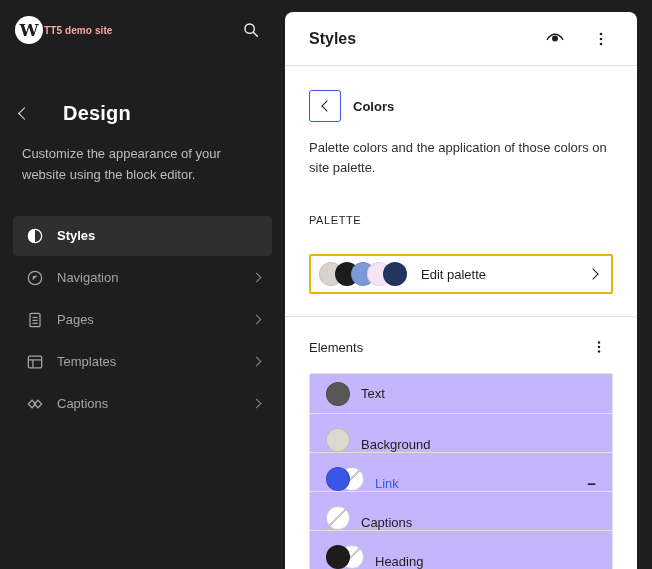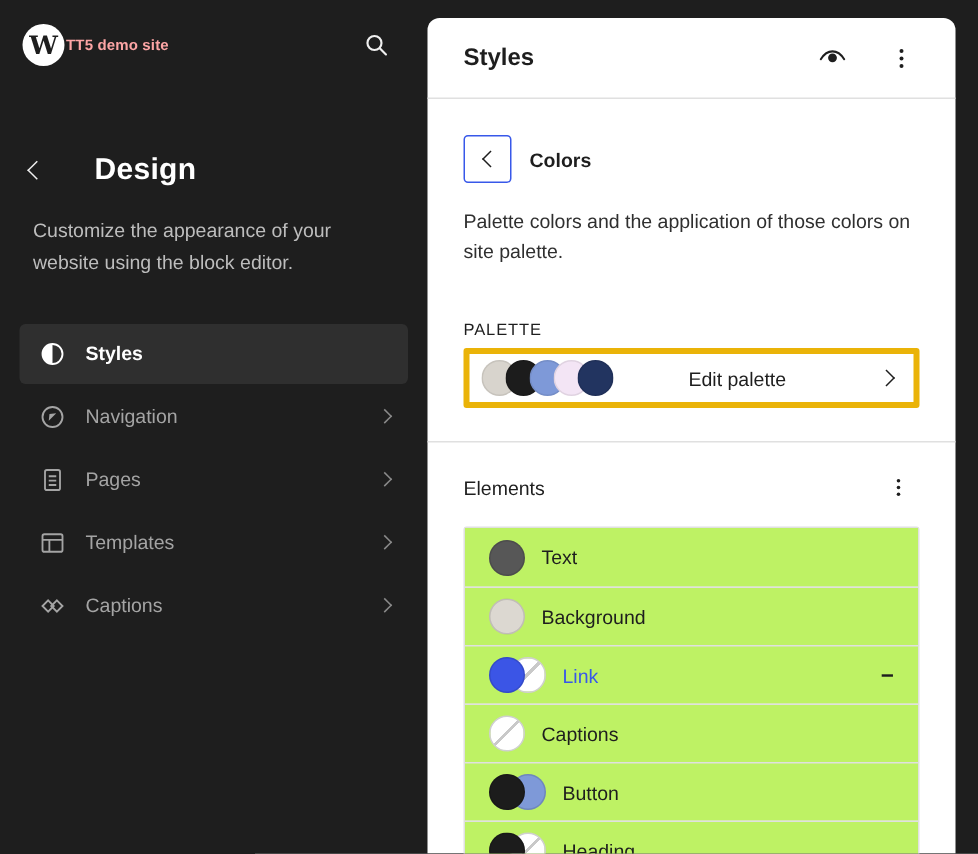--- a/index.html
+++ b/index.html
@@ -37,36 +37,36 @@
 
   .panel-body { padding:24px 24px 0 24px; }
   .colors-row { display:flex; align-items:center; }
   .back-btn { width:32px; height:32px; border:1.5px solid #3858e9; border-radius:3px; background:#fff; display:flex; align-items:center; justify-content:center; cursor:pointer; }
   .back-btn .chev { width:8px; height:8px; border-left:1.5px solid #1e1e1e; border-bottom:1.5px solid #1e1e1e; transform:rotate(45deg); margin-left:3px; }
   .colors-label { margin-left:12px; font-size:13px; font-weight:600; }
 
   .panel-desc { margin-top:16px; font-size:13px; line-height:1.55; color:#2f2f2f; }
 
   .palette-label { margin-top:36px; font-size:11px; font-weight:500; letter-spacing:.6px; text-transform:uppercase; color:#1e1e1e; }
-  .palette-box { margin-top:6px; height:40px; border:4px solid #eab308; border-radius:2px; display:flex; align-items:center; padding:0 14px 0 8px; cursor:pointer;gap:36px; }
+  .palette-box { margin-top:28px; height:40px; border:2px solid #eab308; border-radius:2px; display:flex; align-items:center; padding:0 14px 0 8px; cursor:pointer; }
   .swatches { display:flex; align-items:center; }
   .swatch { width:24px; height:24px; border-radius:50%; border:1px solid rgba(0,0,0,.08); }
   .swatch + .swatch { margin-left:-8px; }
   .palette-box .pb-label { margin-left:14px; font-size:13px; font-weight:500; color:#1e1e1e; }
   .palette-box .pb-chev { margin-left:auto; width:8px; height:8px; border-left:1.5px solid #1e1e1e; border-bottom:1.5px solid #1e1e1e; transform:rotate(-135deg); }
 
   .panel-divider { margin-top:22px; height:1px; background:#e0e0e0; margin-left:-24px; margin-right:-24px; }
 
   .elements-header { display:flex; align-items:center; margin-top:16px; }
   .elements-title { font-size:13px; font-weight:500; color:#1e1e1e; }
   .elements-header .icon-btn { margin-left:auto; }
 
   .elements-list { margin-top:12px; border:1px solid #e0e0e0; border-radius:2px; }
-  .el-row { display:flex; align-items:center; height:39px; padding:0 16px; cursor:pointer; background:#bef264; }
-  .el-row + .el-row { border-top:1px solid #e0e0e0; }
+  .el-row { display:flex; align-items:center; height:39px; padding:0 16px; cursor:pointer; background:#c4b5fd; }
+  .el-row + .el-row { border-top:1px solid #e0e0e0;align-items:flex-end; }
   .ind { display:flex; align-items:center; }
   .dot { width:24px; height:24px; border-radius:50%; border:1px solid rgba(0,0,0,.12); }
   .dot.front { position:relative; z-index:2; }
   .dot.back { margin-left:-10px; position:relative; z-index:1; }
   .dot.slash { background:linear-gradient(135deg,#fff 45%,#c9c9c9 45%,#c9c9c9 52%,#fff 52%); border:1px solid #cfcfcf; }
   .el-label { margin-left:11px; font-size:13px; font-weight:500; color:#1e1e1e; }
   .el-trailing { margin-left:auto; font-size:15px; font-weight:600; color:#1e1e1e; line-height:1; }
 
   svg { display:block; }
 </style>
@@ -239,27 +239,20 @@
           </div>
           <div class="el-row">
             <span class="ind">
               <span class="dot front slash"></span>
             </span>
             <span class="el-label" style="color: rgb(30, 30, 30);">Captions</span>
           </div>
           <div class="el-row">
             <span class="ind">
               <span class="dot front" style="background: rgb(28, 28, 28);"></span>
-              <span class="dot back" style="background: rgb(126, 153, 216);"></span>
-            </span>
-            <span class="el-label" style="color: rgb(30, 30, 30);">Button</span>
-          </div>
-          <div class="el-row">
-            <span class="ind">
-              <span class="dot front" style="background: rgb(28, 28, 28);"></span>
               <span class="dot back slash"></span>
             </span>
             <span class="el-label" style="color: rgb(30, 30, 30);">Heading</span>
           </div>
         </div>
     </div>
   </div>
 </div>
 
 </body></html>

